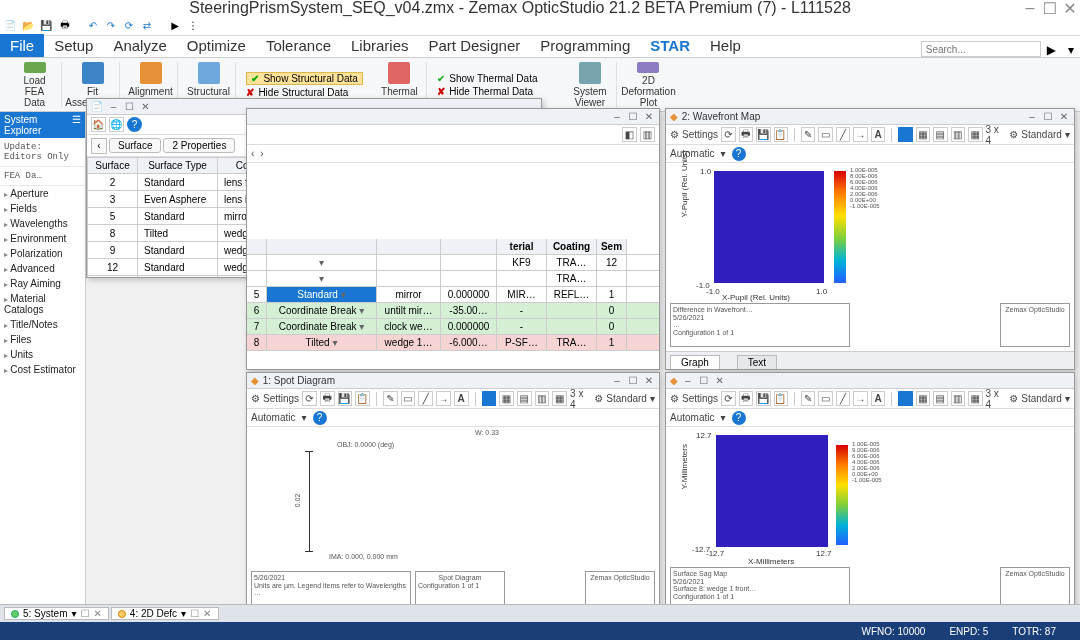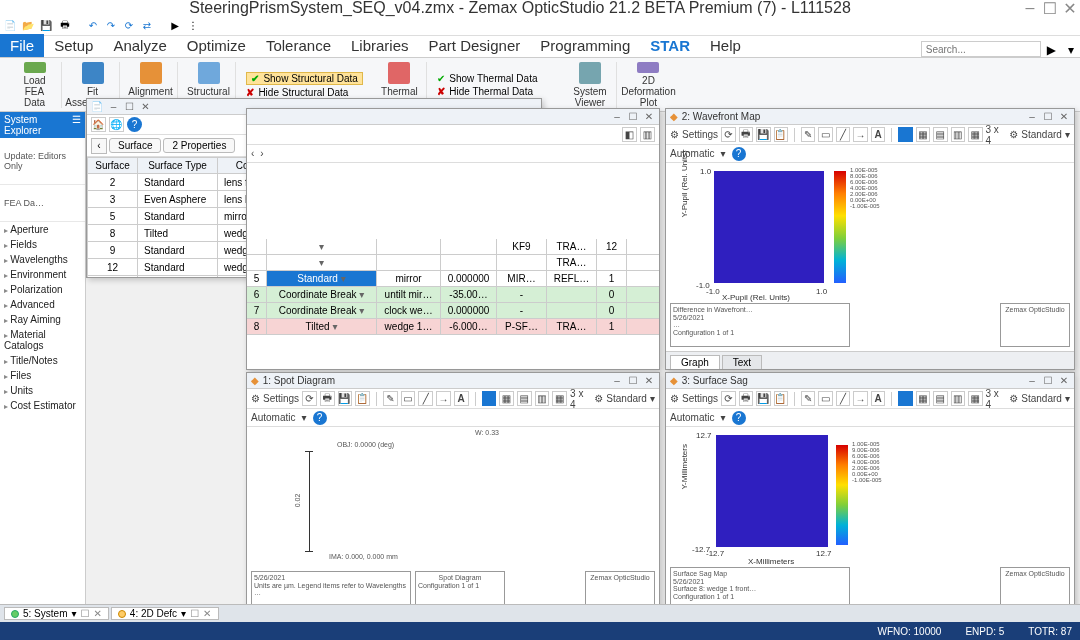--- a/index.html
+++ b/index.html
@@ -27,21 +27,21 @@
 .rgroup.tall { width:54px; }
 .datalinks { display:flex; flex-direction:column; gap:2px; justify-content:center; padding:0 6px; }
 .datalinks span { font-size:10px; display:flex; align-items:center; gap:4px; }
 .datalinks .showsd { background:#ffe39a; border:1px solid #e0b84a; padding:0 4px; }
 .datalinks .x { color:#c00; font-weight:bold; }
 .datalinks .g { color:#0a0; font-weight:bold; }
 
 
 .sysexp { position:absolute; left:0; top:112px; width:86px; bottom:20px; background:#fff; border-right:1px solid #ccc; }
 .sysexp .hdr { background:#1976d2; color:#fff; font-size:10px; padding:2px 4px; display:flex; justify-content:space-between; }
-.sysexp .sub { font-size:9px; color:#555; padding:13px 4px; border-bottom:1px solid #e8e8e8; }
+.sysexp .sub { font-size:9px; color:#555; padding:4px 4px; border-bottom:1px solid #e8e8e8;font-family:Liberation Mono, monospace; }
 .sysexp .node { font-size:10px; padding:2px 4px; color:#222; cursor:pointer; }
 .sysexp .node::before { content:"▸ "; color:#888; font-size:8px; }
 
 
 .panel { position:absolute; background:#fff; border:1px solid #999; box-shadow: 2px 2px 6px rgba(0,0,0,.2); display:flex; flex-direction:column; }
 .panel .pbar { height:16px; background:#eef2f7; border-bottom:1px solid #ccc; display:flex; align-items:center; padding:0 4px; font-size:10px; color:#333; gap:4px; }
 .panel .pbar .ptitle { flex:1; }
 .panel .pbar .pbtn { width:12px; text-align:center; color:#666; cursor:pointer; }
 .panel .ptool { height:20px; border-bottom:1px solid #ddd; display:flex; align-items:center; gap:3px; padding:0 4px; font-size:10px; color:#444; }
 .panel .ptool .sep { width:1px; height:14px; background:#ccc; margin:0 3px; }
@@ -70,24 +70,24 @@
 
 
 .plot { flex:1; position:relative; background:#fff; }
 .plot .axis { position:absolute; color:#333; font-size:8px; }
 .plot .blue { position:absolute; background:#2f1fbf; }
 .plot .cbar { position:absolute; width:12px; background:linear-gradient(#d60000,#ff7f00,#ffe000,#7fcf3a,#00b2d8,#235fff); }
 .plot .note { position:absolute; font-size:7px; color:#555; }
 .plot .footerbox { position:absolute; border:1px solid #999; font-size:7px; padding:2px; background:#fff; color:#555; line-height:1.1;}
 
 .tabstrip { height:18px; border-top:1px solid #ccc; display:flex; align-items:flex-end; padding:0 4px; background:#edeff2;}
-.tabstrip .tab { border:1px solid #bbb; border-bottom:none; background:#fff; font-size:10px; padding:1px 10px; margin-right:2px; }
+.tabstrip .tab { border:1px solid #bbb; border-bottom:none; background:#fff; font-size:10px; padding:1px 10px; margin-right:17px; }
 .tabstrip .tab.inactive { background:#e5e7ea; }
 
-.statusbar { position:absolute; bottom:0; left:0; right:0; height:18px; background:#1a3e78; color:#fff; font-size:10px; display:flex; align-items:center; padding:0 8px; gap:24px;}
+.statusbar { position:absolute; bottom:0; left:0; right:0; height:18px; background:#1a3e78; color:#fff; font-size:10px; display:flex; align-items:center; padding:0 24px; gap:24px;}
 .statusbar .seg { white-space:nowrap; }
 
 .dockstrip { position:absolute; left:0; bottom:18px; right:0; height:18px; background:#dfe4ea; border-top:1px solid #bbb; display:flex; align-items:center; gap:2px; padding:0 4px;}
 .dockstrip .dtab { background:#fff; border:1px solid #bbb; font-size:10px; padding:0 6px; display:flex; align-items:center; gap:4px;}
 .dockstrip .dico { width:8px; height:8px; border:1px solid #2a6; border-radius:50%; background:#6c6;}
 .dockstrip .x { color:#888; cursor:pointer; }
 </style>
 </head>
 <body>
 
@@ -308,20 +308,29 @@
   <div class="ptool">
     <span style="flex:1"></span>
     <span class="tbtn">◧</span>
     <span class="tbtn">▥</span>
   </div>
   <div class="subbar">
       <span>‹</span>
       <span>›</span>
     </div>
   <div style="height:76px"></div>
+  <div class="le-row le-hdr">
+    <div></div>
+      <div></div>
+      <div></div>
+      <div></div>
+    <div>terial</div>
+      <div>Coating</div>
+      <div>Sem</div>
+  </div>
   <div id="lens-body">
       <div class="le-row ">
         <div></div>
         <div class="dd"></div>
         <div></div>
         <div></div>
         <div>KF9</div>
         <div>TRA…</div>
         <div>12</div>
       </div>
@@ -504,21 +513,20 @@
   </div>
   <div class="tabstrip">
     <span class="tab">Graph</span>
     <span class="tab inactive">Text</span>
   </div>
 </div>
 
 <div class="panel" style="left:665px; top:372px; width:410px; height:262px;">
   <div class="pbar">
     <span style="color:#e69138">◆</span>
-    <span class="ptitle">3: Surface Sag</span>
     <span class="pbtn">–</span>
     <span class="pbtn">☐</span>
     <span class="pbtn">✕</span>
   </div>
   <div class="ptool">
     <span>⚙</span>
     <span>Settings</span>
     <span class="tbtn">⟳</span>
     <span class="tbtn">🖶</span>
     <span class="tbtn">💾</span>

